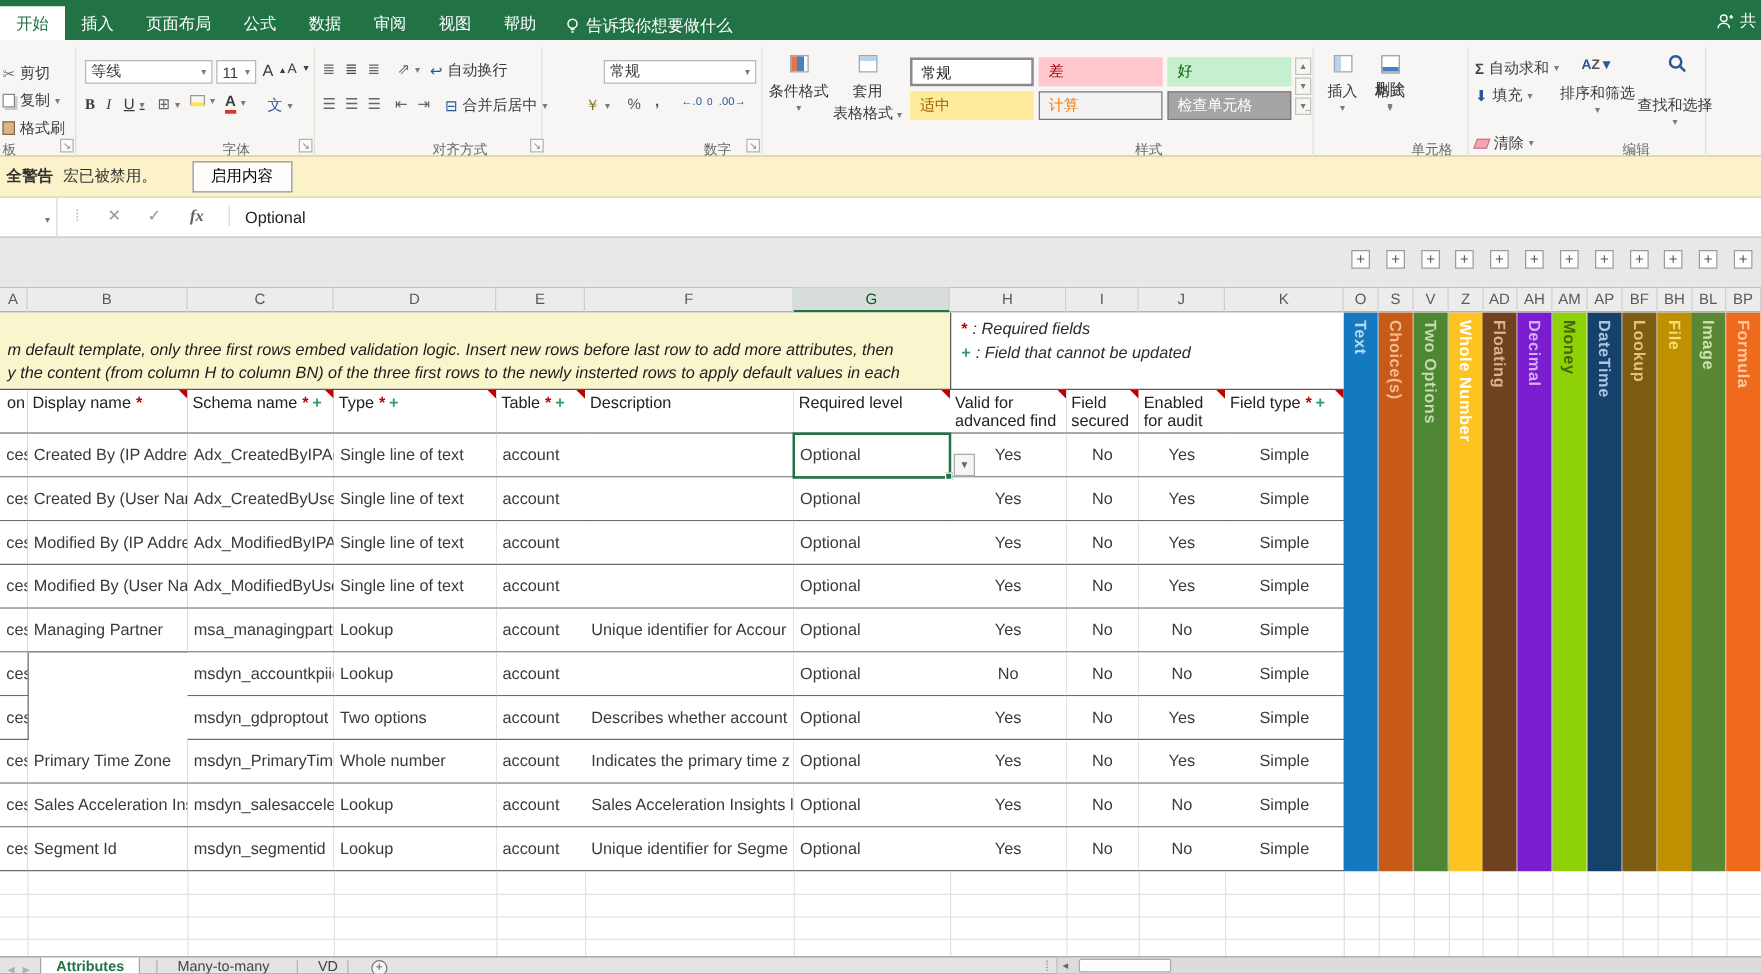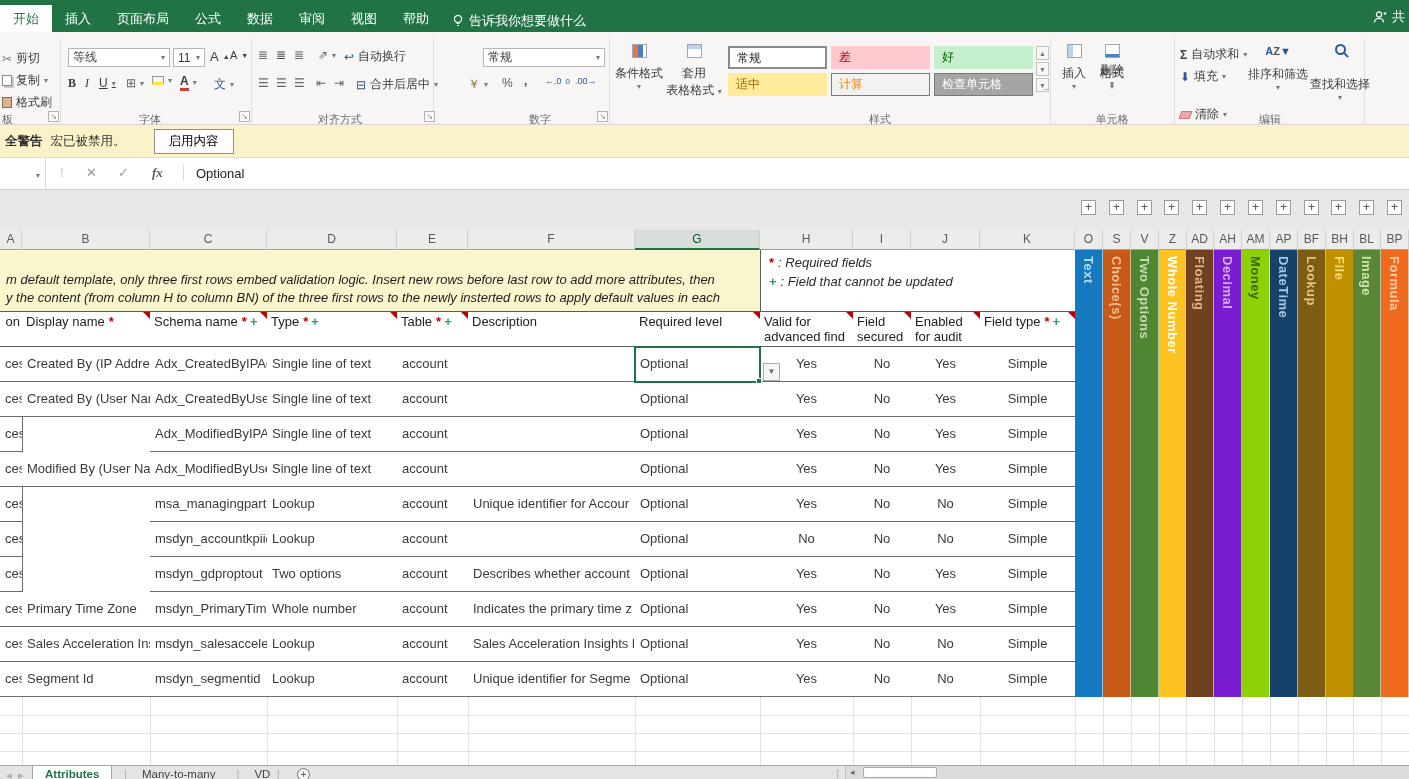--- a/index.html
+++ b/index.html
@@ -10,21 +10,21 @@
   
   #tabrow { position:absolute; left:0; top:0; width:1409px; height:32px; background:#217346; display:flex; align-items:flex-end; }
   .rtab { height:27px; padding:5px 13px 0 13px; font-size:13px; color:#fff; cursor:pointer; }
   .rtab.active { background:#ffffff; color:#217346; }
   #tellme { display:flex; align-items:center; gap:5px; color:#fff; font-size:13px; height:27px; padding:5px 10px 0 10px; }
   #share { position:absolute; right:4px; top:8px; color:#fff; font-size:13px; display:flex; gap:5px; align-items:center; }
 
   
   #ribbon { position:absolute; left:0; top:32px; width:1409px; height:93px; background:#f7f6f4; border-bottom:1px solid #d8d6d3; font-size:12px; color:#3b3b3b; }
   .vsep { position:absolute; top:6px; width:1px; height:106px; background:#e2e0dd; }
-  .glabel { position:absolute; top:80px; font-size:11px; color:#6a6a6a; text-align:center; }
+  .glabel { position:absolute; top:80px; font-size:11px; color:#6a6a6a; text-align:right; }
   .launch { position:absolute; top:79px; width:11px; height:11px; border:1px solid #b5b3b0; color:#8a8a8a; font-size:8px; line-height:9px; text-align:center; background:#fbfaf9; }
   .rbtn { position:absolute; display:flex; align-items:center; gap:4px; white-space:nowrap; cursor:pointer; }
   .dd { color:#7a7a7a; font-size:8px; }
   .combo { position:absolute; border:1px solid #b8b6b3; background:#fff; display:flex; align-items:center; justify-content:space-between; padding:0 4px; font-size:12px; }
   .chip { position:absolute; width:99px; height:23px; font-size:12px; line-height:21px; padding-left:7px; overflow:hidden; cursor:pointer; }
   .icon-grid { display:inline-block; width:15px; height:14px; border:1px solid #9aa7b5; background:
       linear-gradient(#fff,#fff); position:relative; }
   .bigbtn { position:absolute; text-align:center; font-size:12px; color:#3b3b3b; cursor:pointer; }
 
   
@@ -382,20 +382,21 @@
           <div class="dcell " style="left: 397px; top: 0px; width: 72px;">account</div>
           <div class="dcell " style="left: 468px; top: 0px; width: 168px;"></div>
           <div class="dcell " style="left: 635px; top: 0px; width: 126px;">Optional</div>
           <div class="dcell ctr" style="left: 760px; top: 0px; width: 94px;">Yes</div>
           <div class="dcell ctr" style="left: 853px; top: 0px; width: 59px;">No</div>
           <div class="dcell ctr" style="left: 911px; top: 0px; width: 70px;">Yes</div>
           <div class="dcell ctr" style="left: 980px; top: 0px; width: 96px;">Simple</div>
         </div>
         <div style="position: absolute; left: 0px; top: 167px; width: 1075px; height: 35px;">
           <div class="dcell rgt" style="left: 0px; top: 0px; width: 23px;">cess</div>
+          <div class="dcell " style="left: 22px; top: 0px; width: 129px;">Modified By (IP Addre</div>
           <div class="dcell " style="left: 150px; top: 0px; width: 118px;">Adx_ModifiedByIPA</div>
           <div class="dcell " style="left: 267px; top: 0px; width: 131px;">Single line of text</div>
           <div class="dcell " style="left: 397px; top: 0px; width: 72px;">account</div>
           <div class="dcell " style="left: 468px; top: 0px; width: 168px;"></div>
           <div class="dcell " style="left: 635px; top: 0px; width: 126px;">Optional</div>
           <div class="dcell ctr" style="left: 760px; top: 0px; width: 94px;">Yes</div>
           <div class="dcell ctr" style="left: 853px; top: 0px; width: 59px;">No</div>
           <div class="dcell ctr" style="left: 911px; top: 0px; width: 70px;">Yes</div>
           <div class="dcell ctr" style="left: 980px; top: 0px; width: 96px;">Simple</div>
         </div>
@@ -407,20 +408,21 @@
           <div class="dcell " style="left: 397px; top: 0px; width: 72px;">account</div>
           <div class="dcell " style="left: 468px; top: 0px; width: 168px;"></div>
           <div class="dcell " style="left: 635px; top: 0px; width: 126px;">Optional</div>
           <div class="dcell ctr" style="left: 760px; top: 0px; width: 94px;">Yes</div>
           <div class="dcell ctr" style="left: 853px; top: 0px; width: 59px;">No</div>
           <div class="dcell ctr" style="left: 911px; top: 0px; width: 70px;">Yes</div>
           <div class="dcell ctr" style="left: 980px; top: 0px; width: 96px;">Simple</div>
         </div>
         <div style="position: absolute; left: 0px; top: 237px; width: 1075px; height: 35px;">
           <div class="dcell rgt" style="left: 0px; top: 0px; width: 23px;">cess</div>
+          <div class="dcell " style="left: 22px; top: 0px; width: 129px;">Managing Partner</div>
           <div class="dcell " style="left: 150px; top: 0px; width: 118px;">msa_managingpartn</div>
           <div class="dcell " style="left: 267px; top: 0px; width: 131px;">Lookup</div>
           <div class="dcell " style="left: 397px; top: 0px; width: 72px;">account</div>
           <div class="dcell " style="left: 468px; top: 0px; width: 168px;">Unique identifier for Accour</div>
           <div class="dcell " style="left: 635px; top: 0px; width: 126px;">Optional</div>
           <div class="dcell ctr" style="left: 760px; top: 0px; width: 94px;">Yes</div>
           <div class="dcell ctr" style="left: 853px; top: 0px; width: 59px;">No</div>
           <div class="dcell ctr" style="left: 911px; top: 0px; width: 70px;">No</div>
           <div class="dcell ctr" style="left: 980px; top: 0px; width: 96px;">Simple</div>
         </div>

